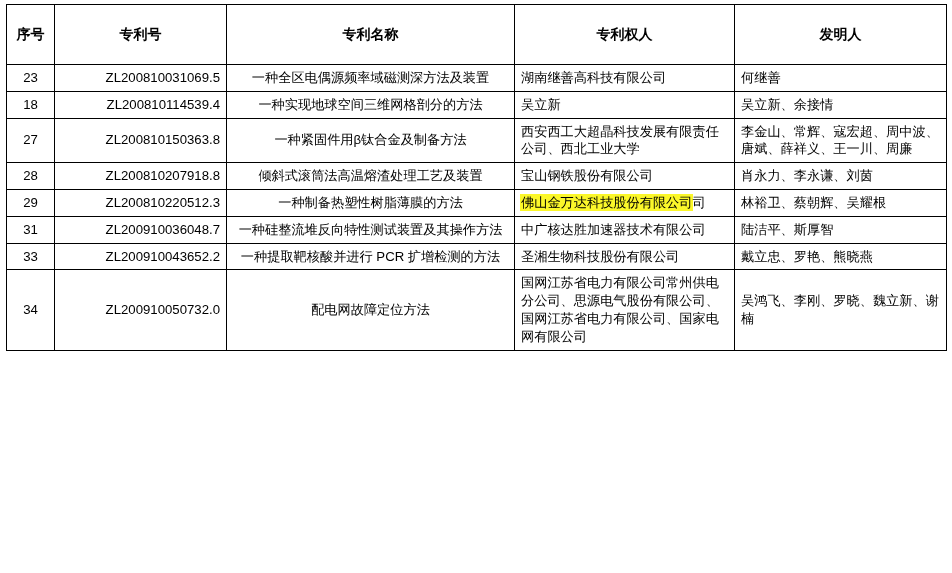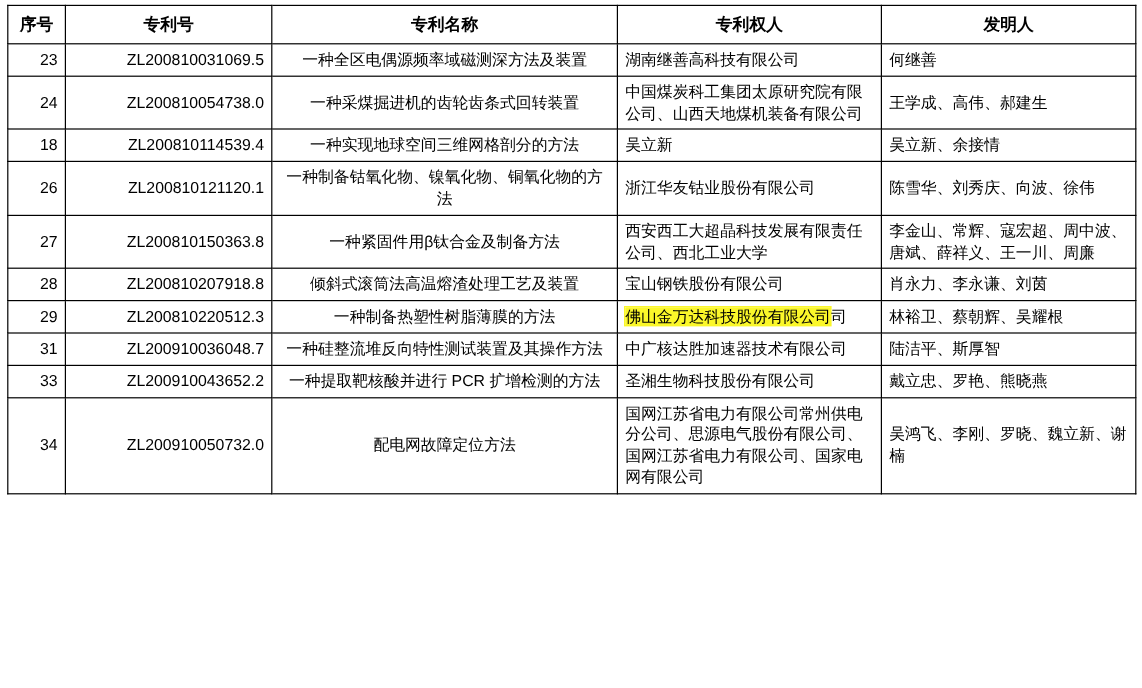--- a/index.html
+++ b/index.html
@@ -32,29 +32,29 @@
     font-size: 13.2px;
     line-height: 1.35;
     padding: 4px 6px;
     vertical-align: middle;
     word-wrap: break-word;
     word-break: break-all;
   }
   table.patent-table th {
     font-weight: bold;
     font-size: 14px;
-    padding: 6px 4px;
+    padding: 20px 4px;
   }
   col.c-index { width: 48px; }
   col.c-number { width: 172px; }
   col.c-name { width: 288px; }
   col.c-owner { width: 220px; }
   col.c-inventor { width: 212px; }
 
-  td.index-cell { text-align: right; }
+  td.index-cell { text-align: center; }
   td.number-cell { text-align: right; }
   td.name-cell { text-align: center; }
   td.owner-cell { text-align: left; }
   td.inventor-cell { text-align: left; }
 
   .hl {
     background: #fbf72a;
     box-shadow: 0 0 0 1px #fbf72a;
     text-align: center;
   }
@@ -82,39 +82,25 @@
     </thead>
     <tbody>
       <tr>
         <td class="index-cell">23</td>
         <td class="number-cell">ZL200810031069.5</td>
         <td class="name-cell">一种全区电偶源频率域磁测深方法及装置</td>
         <td class="owner-cell">湖南继善高科技有限公司</td>
         <td class="inventor-cell">何继善</td>
       </tr>
       <tr>
-        <td class="index-cell">24</td>
-        <td class="number-cell">ZL200810054738.0</td>
-        <td class="name-cell">一种采煤掘进机的齿轮齿条式回转装置</td>
-        <td class="owner-cell">中国煤炭科工集团太原研究院有限公司、山西天地煤机装备有限公司</td>
-        <td class="inventor-cell">王学成、高伟、郝建生</td>
-      </tr>
-      <tr>
         <td class="index-cell">18</td>
         <td class="number-cell">ZL200810114539.4</td>
         <td class="name-cell">一种实现地球空间三维网格剖分的方法</td>
         <td class="owner-cell">吴立新</td>
         <td class="inventor-cell">吴立新、余接情</td>
-      </tr>
-      <tr>
-        <td class="index-cell">26</td>
-        <td class="number-cell">ZL200810121120.1</td>
-        <td class="name-cell">一种制备钴氧化物、镍氧化物、铜氧化物的方法</td>
-        <td class="owner-cell">浙江华友钴业股份有限公司</td>
-        <td class="inventor-cell">陈雪华、刘秀庆、向波、徐伟</td>
       </tr>
       <tr>
         <td class="index-cell">27</td>
         <td class="number-cell">ZL200810150363.8</td>
         <td class="name-cell">一种紧固件用β钛合金及制备方法</td>
         <td class="owner-cell">西安西工大超晶科技发展有限责任公司、西北工业大学</td>
         <td class="inventor-cell">李金山、常辉、寇宏超、周中波、唐斌、薛祥义、王一川、周廉</td>
       </tr>
       <tr>
         <td class="index-cell">28</td>

